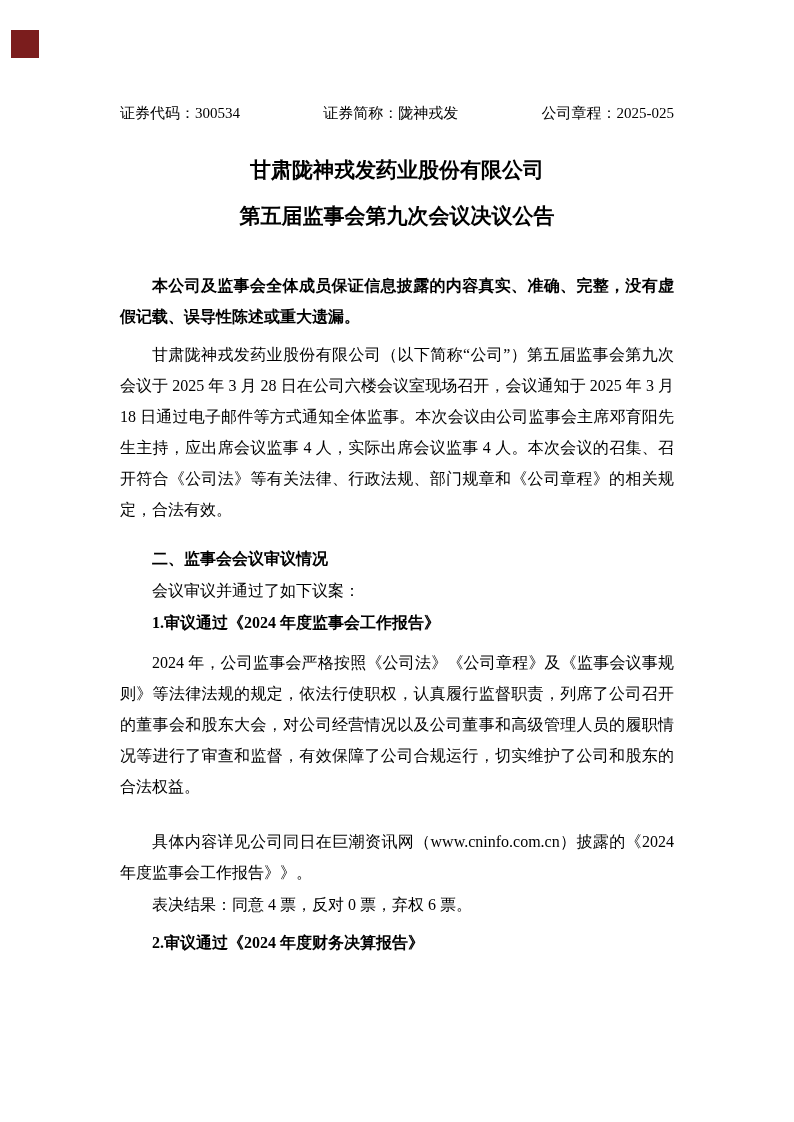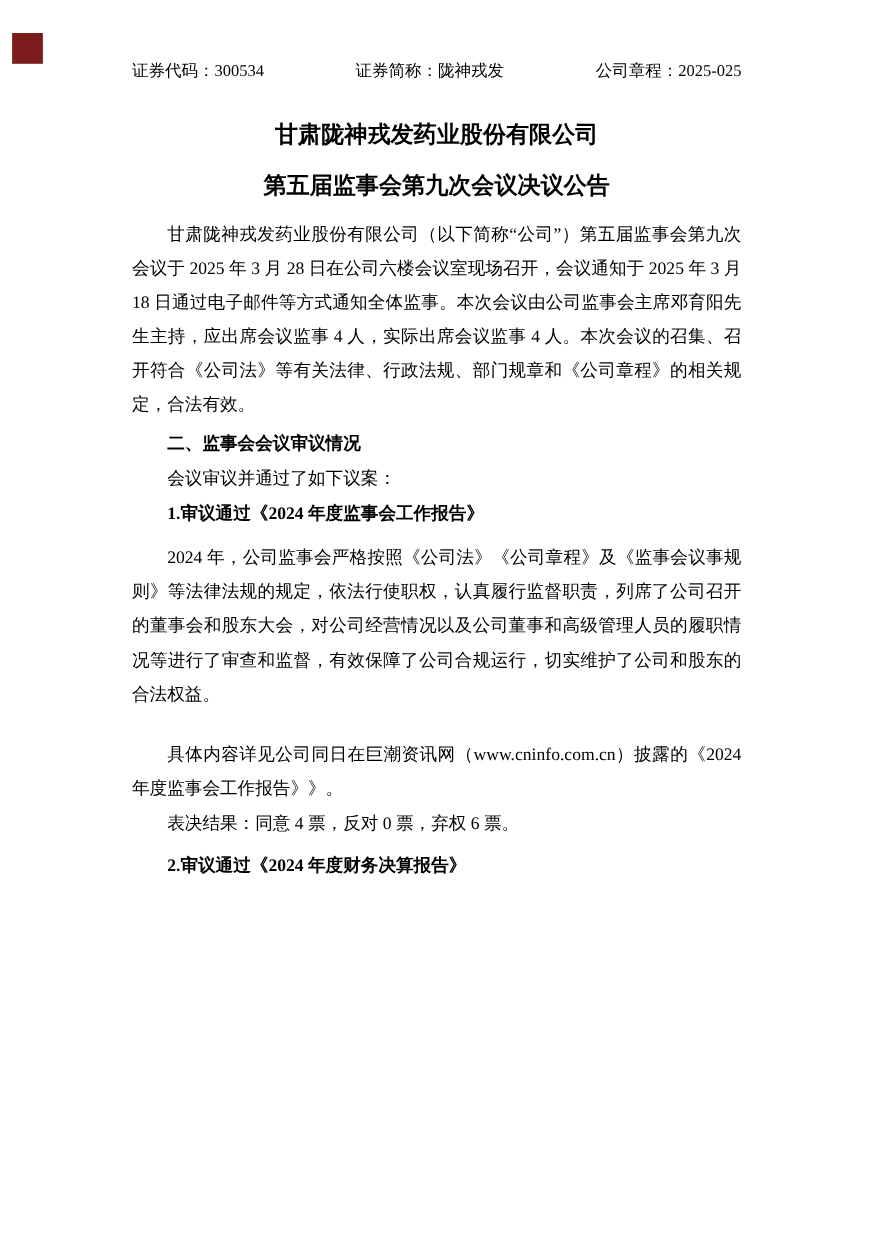--- a/index.html
+++ b/index.html
@@ -9,21 +9,21 @@
     background: #ffffff;
     color: #000000;
     position: relative;
     overflow: hidden;
     font-family: "Liberation Serif", "DejaVu Serif", serif;
   }
   .page {
     box-sizing: border-box;
     width: 794px;
     height: 1122px;
-    padding: 56px 120px 0 120px;
+    padding: 104px 120px 0 120px;
   }
   .corner-marker {
     position: absolute;
     left: 11px;
     top: 30px;
     width: 28px;
     height: 28px;
     background: #7b1d1d;
   }
   .header-row {
@@ -45,41 +45,42 @@
     line-height: 31px;
     text-align: justify;
     text-indent: 32px;
     margin: 0;
   }
   .bold { font-weight: bold; }
   .mt31 { margin-top: 31px; }
   .mt9  { margin-top: 9px; }
   .mt7  { margin-top: 7px; }
   .mt6  { margin-top: 24px; }
-  .mt4  { margin-top: 4px; }
+  .mt4  { margin-top: 18px; }
   .mt1  { margin-top: 1px; }
 </style>
 </head>
 <body>
 
 <div class="corner-marker"></div>
 
 <div class="page">
 
   <div class="header-row">
     <span><span>证券代码：</span><span>300534</span></span>
     <span><span>证券简称：</span><span>陇神戎发</span></span>
     <span><span>公司章程：</span><span>2025-025</span></span>
   </div>
 
   <div class="title-block">
     <div>甘肃陇神戎发药业股份有限公司</div>
     <div>第五届监事会第九次会议决议公告</div>
   </div>
 
+  <p class="para bold mt31">本公司及监事会全体成员保证信息披露的内容真实、准确、完整，没有虚假记载、误导性陈述或重大遗漏。</p>
 
 
   <p class="para mt7">甘肃陇神戎发药业股份有限公司（以下简称“公司”）第五届监事会第九次会议于 2025 年 3 月 28 日在公司六楼会议室现场召开，会议通知于 2025 年 3 月 18 日通过电子邮件等方式通知全体监事。本次会议由公司监事会主席邓育阳先生主持，应出席会议监事 4 人，实际出席会议监事 4 人。本次会议的召集、召开符合《公司法》等有关法律、行政法规、部门规章和《公司章程》的相关规定，合法有效。</p>
 
   <p class="para bold mt4">二、监事会会议审议情况</p>
 
   <p class="para mt1">会议审议并通过了如下议案：</p>
 
   <p class="para bold mt1">1.审议通过《2024 年度监事会工作报告》</p>
 

